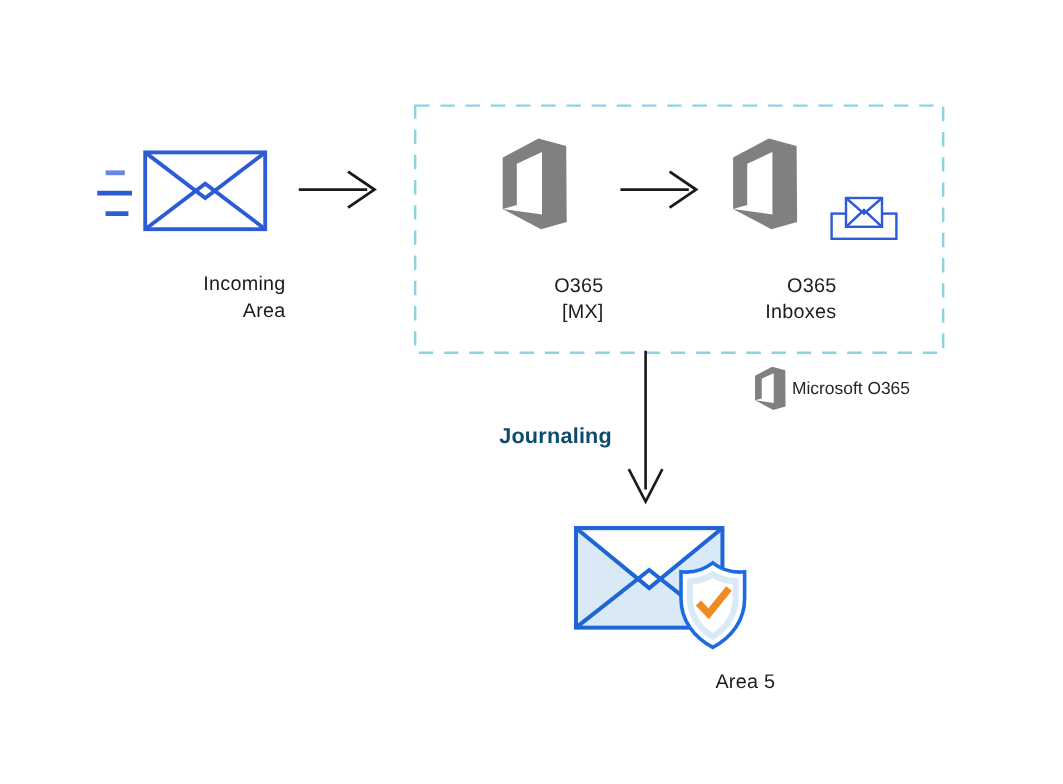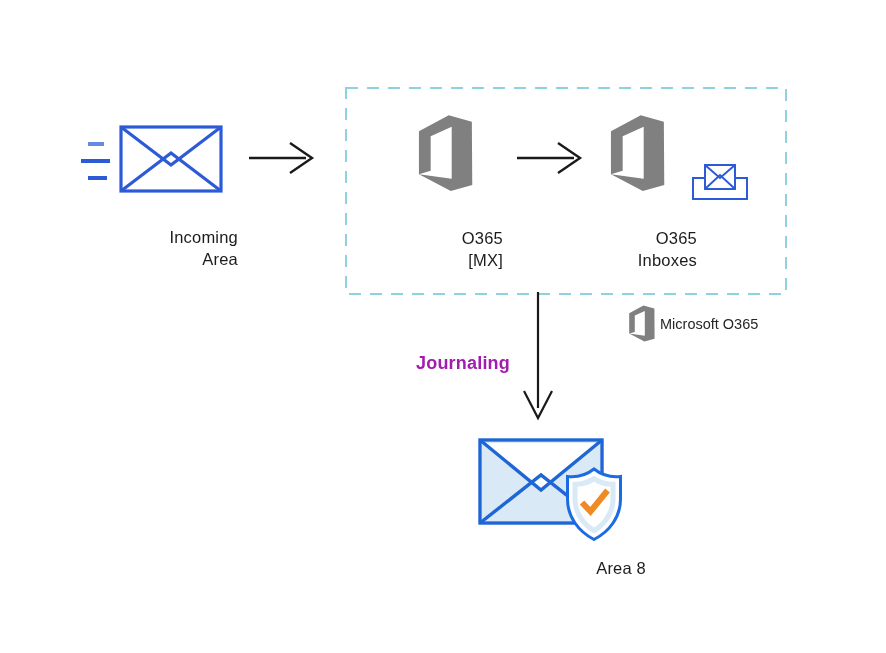--- a/index.html
+++ b/index.html
@@ -22,21 +22,21 @@
     letter-spacing: 0.2px;
   }
   .legend-label {
     position: absolute;
     color: #262626;
     font-size: 14.5px;
     line-height: 18px;
   }
   .flow-label {
     position: absolute;
-    color: #a21caf;
+    color: #0c4a6e;
     font-size: 18px;
     font-weight: 600;
     text-align: right;
     letter-spacing: 0.2px;
   }
   svg { display: block; }
 </style>
 </head>
 <body>
 
@@ -138,16 +138,16 @@
 
     <g>
       <path d="M118,35 C125,40.5 135,43.5 144.5,42.5 L144.5,65 C144.5,83 133.5,97.5 118,105.5 C102.5,97.5 91.5,83 91.5,65 L91.5,42.5 C101,43.5 111,40.5 118,35 Z" fill="#ffffff" stroke="#1b6ce2" stroke-width="3"></path>
       <path d="M118,41.5 C124,45.8 132,48.2 139.5,47.8 L139.5,65 C139.5,80 130,93 118,99.5 C106,93 96.5,80 96.5,65 L96.5,47.8 C104,48.2 112,45.8 118,41.5 Z" fill="#d9e9f6"></path>
       <path d="M118,47.5 C123,51 129,52.8 134.5,52.6 L134.5,65 C134.5,77 127.5,87.5 118,93.5 C108.5,87.5 101.5,77 101.5,65 L101.5,52.6 C107,52.8 113,51 118,47.5 Z" fill="#ffffff"></path>
       <polyline points="106,68.5 114.5,77.5 131.5,56.5" fill="none" stroke="#ef8b22" stroke-width="6" stroke-linecap="butt" stroke-linejoin="miter"></polyline>
     </g>
   </svg>
 
   <div class="node-label" style="left:446px; top:557px; width:200px;">
-    <div>Area 8</div>
+    <div>Area 5</div>
   </div>
 
 </div>
 
 </body></html>

